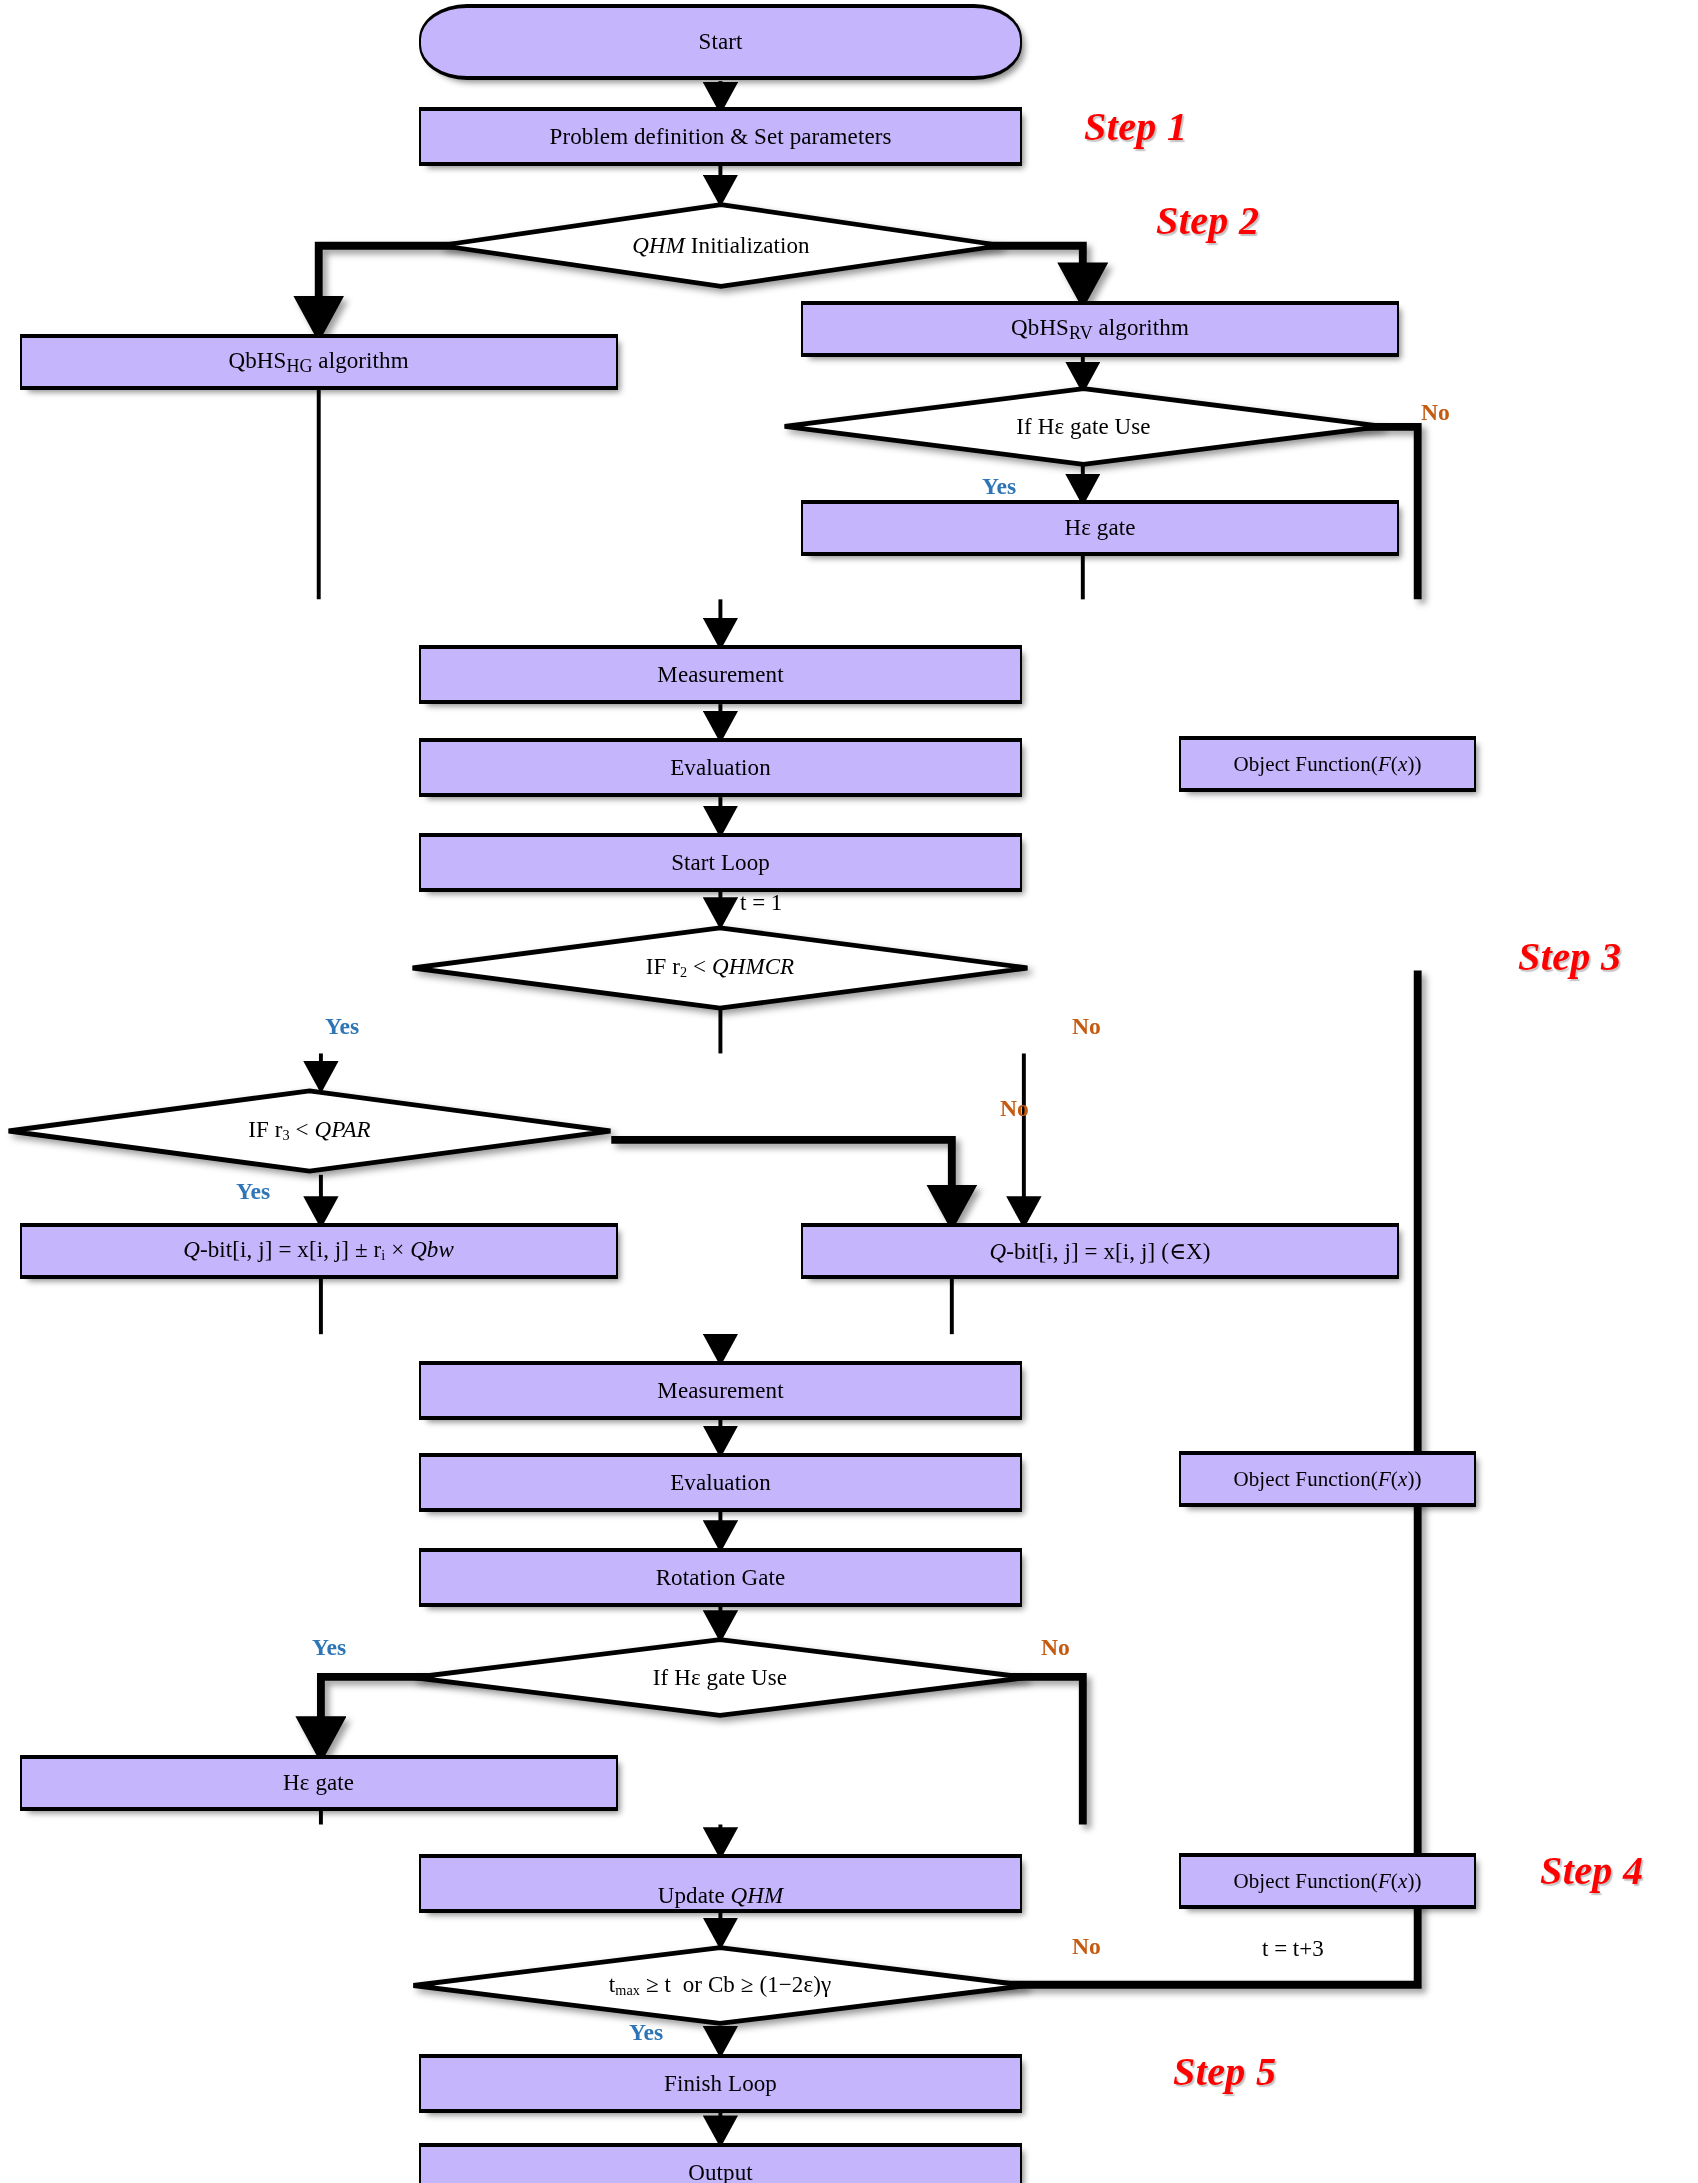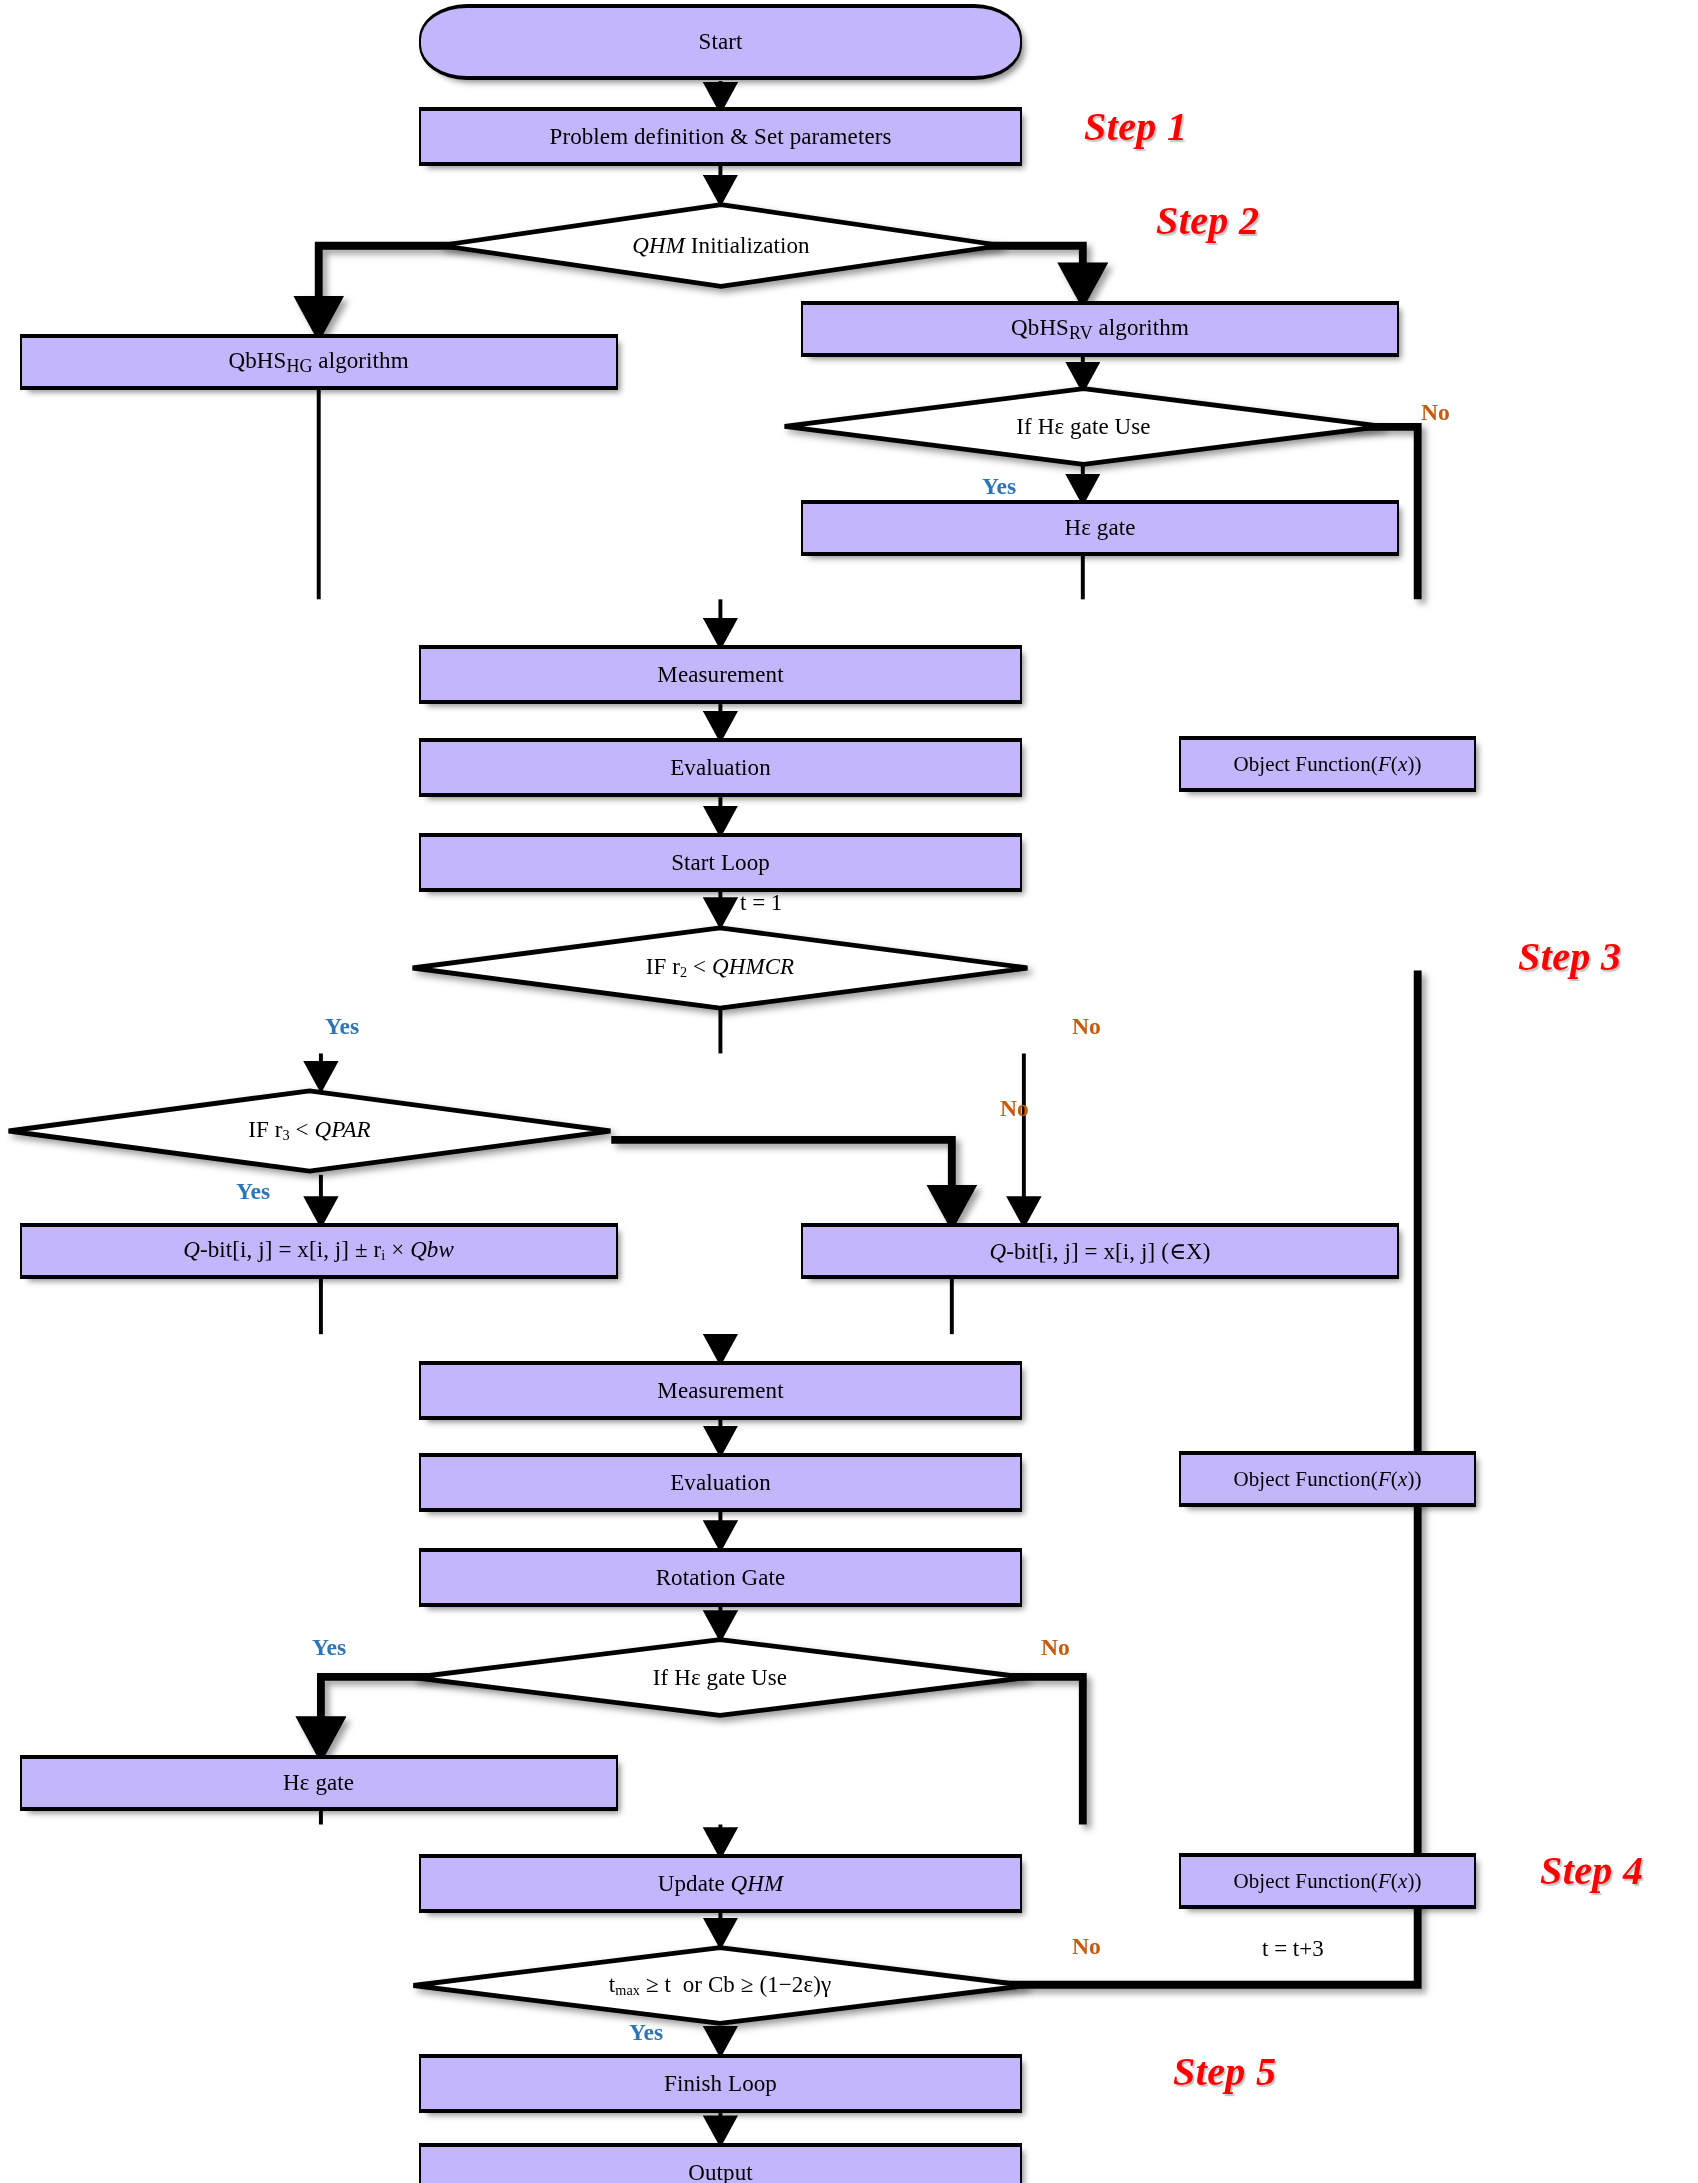--- a/index.html
+++ b/index.html
@@ -319,21 +319,21 @@
       </div>
   </div>
 
   <div class="lbl yes" style="left:312px;top:1635px;">Yes</div>
   <div class="lbl no" style="left:1041px;top:1635px;">No</div>
 
   <div class="node rect" style="left:19.6px;top:1755px;width:598px;height:56px;">
     <span class="txt">Hε gate</span>
   </div>
 
-  <div class="node rect" style="left:419px;top:1854px;width:603px;height:59px;">
+  <div class="node rect" style="left:419px;top:1854px;width:603px;height:59px;align-items:flex-end;">
     <span class="txt">Update <i>QHM</i></span>
   </div>
 
   <div class="node rect fill" style="left:1179px;top:1853px;width:297px;height:56px;">
     <span class="txt sm">Object Function(<i>F</i>(<i>x</i>))</span>
   </div>
 
   <div class="lbl step" style="left:1502px;top:1851px;">Step 4</div>
 
   <div class="diamond" style="left:410px;top:1945px;width:620px;height:81px;">

